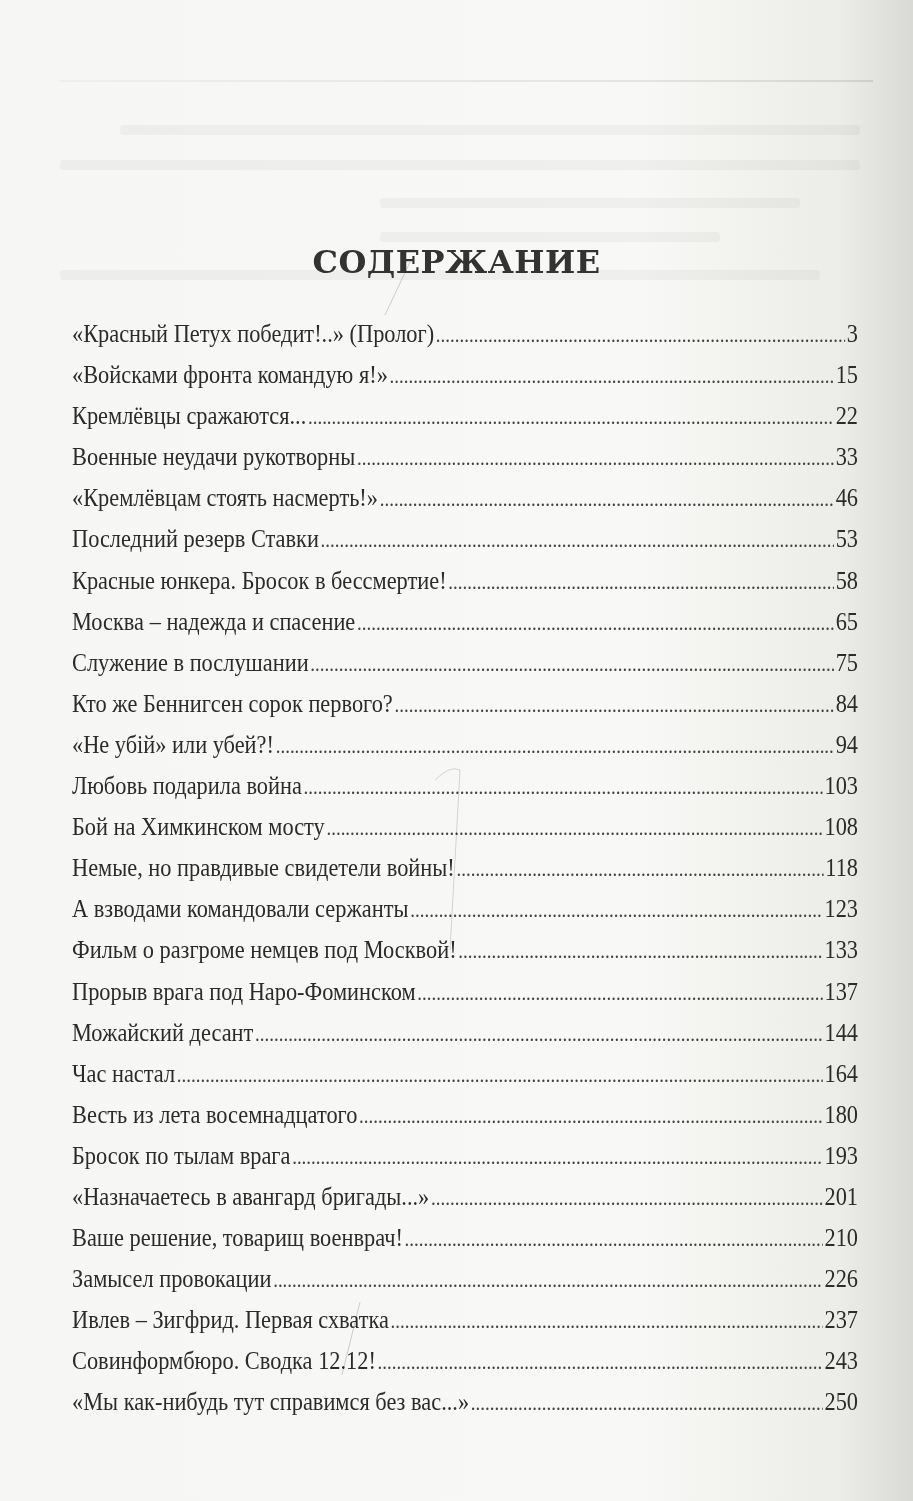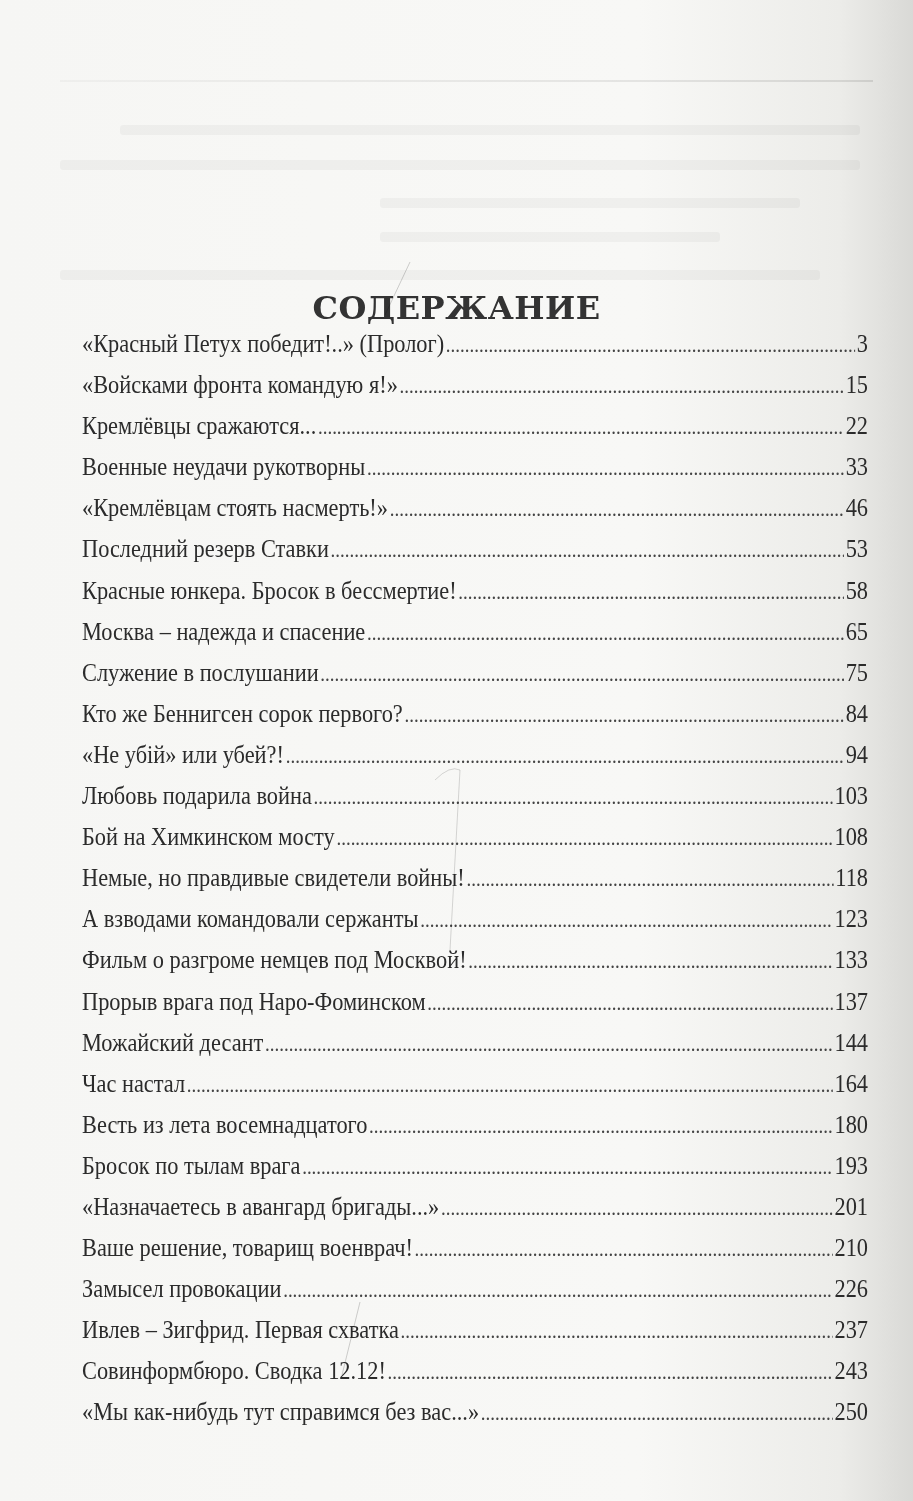--- a/index.html
+++ b/index.html
@@ -39,28 +39,27 @@
       position: absolute;
       left: 0;
       width: 913px;
       top: 243px;
       text-align: center;
       font-family: "DejaVu Serif", serif;
       font-weight: bold;
       font-size: 32px;
       letter-spacing: 0.5px;
       color: #333;
-      margin-top: 46px;
     }
     .toc {
       position: absolute;
       left: 72px;
       top: 313px;
       width: 786px;
-      margin: 10px;
+      margin: 0;
       padding: 0;
       list-style: none;
     }
     .toc-entry {
       display: flex;
       align-items: baseline;
       height: 41.1px;
       font-size: 26px;
       line-height: 41px;
       color: #2b2b2b;

